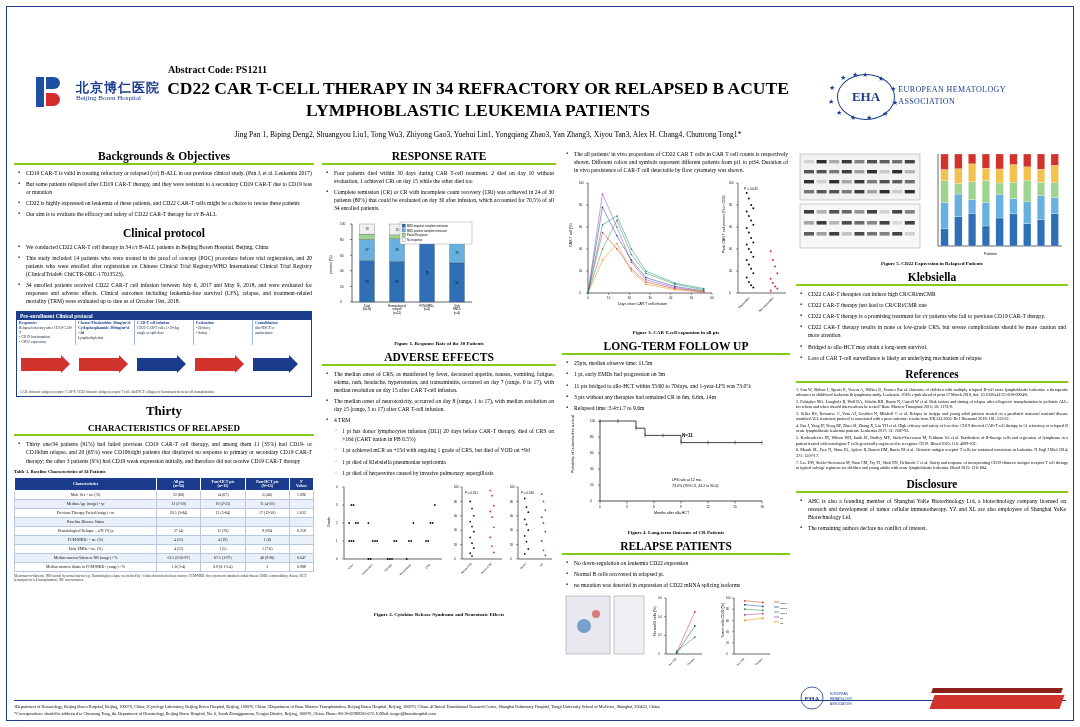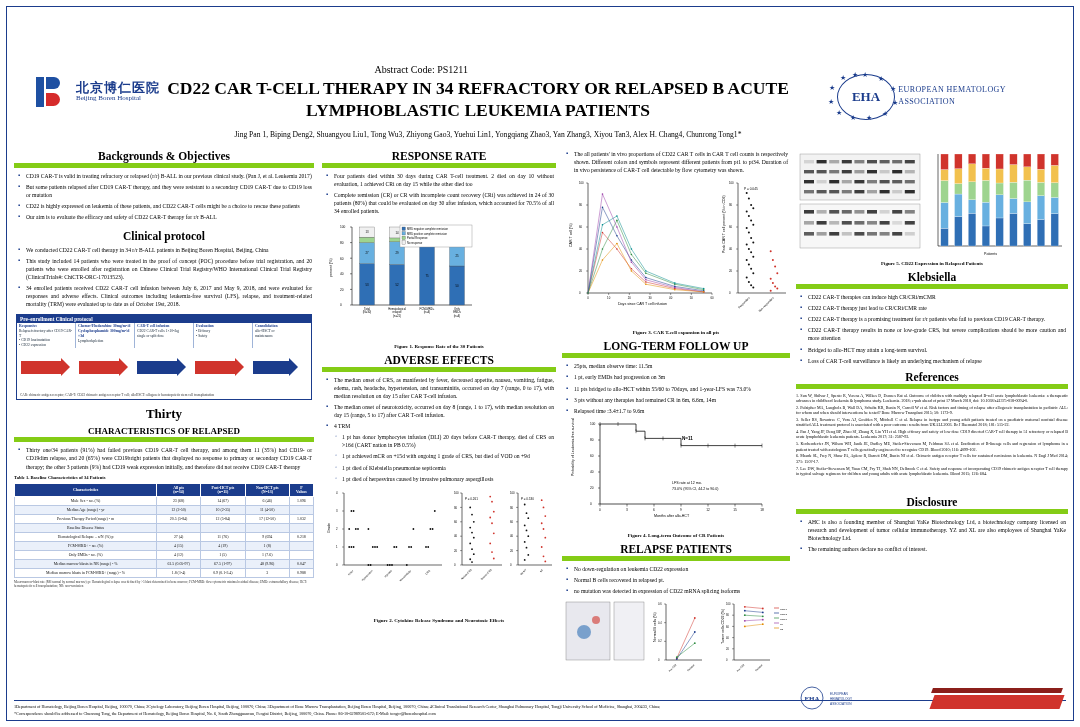--- a/index.html
+++ b/index.html
@@ -12,36 +12,36 @@
   .header{position:absolute;left:8px;top:8px;width:1064px;height:128px;}
   .logo-left{position:absolute;left:28px;top:62px;width:160px;height:44px;display:flex;align-items:center;gap:6px;}
   .logo-mark{width:34px;height:34px;position:relative;}
   .logo-mark .bar{position:absolute;background:#1e50a2;}
   .logo-mark .b1{left:0;top:2px;width:8px;height:30px;}
   .logo-mark .b2{left:10px;top:2px;width:14px;height:12px;border-radius:0 7px 7px 0;}
   .logo-mark .b3{left:10px;top:18px;width:14px;height:13px;border-radius:0 7px 7px 0;background:#d62b2b;}
   .logo-text{line-height:1.1;}
   .logo-cn{font-size:13px;font-weight:bold;color:#1b3c8c;letter-spacing:1px;}
   .logo-en{font-size:7px;color:#1b3c8c;}
-  .abs-code{position:absolute;left:160px;top:56px;width:300px;text-align:right;font-size:10px;font-weight:normal;color:#000;}
+  .abs-code{position:absolute;left:160px;top:56px;width:300px;text-align:left;font-size:10px;font-weight:bold;color:#000;}
   .title{position:absolute;left:150px;top:70px;width:640px;text-align:center;font-size:17.5px;font-weight:bold;line-height:1.25;color:#000;}
   .authors{position:absolute;left:150px;top:122px;width:660px;text-align:center;font-size:7.6px;color:#000;}
   .eha-logo{position:absolute;right:34px;top:62px;width:210px;height:52px;display:flex;align-items:center;gap:8px;}
   .eha-stars{position:relative;width:74px;height:50px;}
   .eha-circle{position:absolute;left:9px;top:3px;width:56px;height:44px;border:1px solid #1b3c8c;border-radius:50%;display:flex;align-items:center;justify-content:center;font-size:13px;font-weight:bold;color:#1b3c8c;font-family:"Liberation Serif",serif;}
   .star{position:absolute;color:#1b3c8c;font-size:7px;}
   .eha-name{font-size:8px;color:#1b3c8c;line-height:1.5;letter-spacing:.4px;}
   
   .col{position:absolute;top:150px;}
   .c1{left:14px;width:300px;}
   .c2{left:322px;width:234px;}
   .c3{left:562px;width:228px;}
   .c4{left:796px;width:272px;}
   h2.sec{font-size:11.5px;font-weight:bold;text-align:center;margin:0 0 4px 0;color:#000;}
-  h2.sec.u{border-bottom:5px solid #84cc16;display:block;padding-bottom:1px;}
+  h2.sec.u{border-bottom:2px solid #84cc16;display:block;padding-bottom:1px;}
   .bullets{font-size:5.6px;line-height:1.45;color:#000;margin:0;padding:0 2px 0 4px;}
   .bullets div{position:relative;padding-left:8px;margin-bottom:3px;text-align:justify;}
   .bullets div:before{content:"\25AA";position:absolute;left:0;top:-1px;color:#1b3c8c;font-size:6px;}
   .bullets div.sub{padding-left:16px;}
   .bullets div.sub:before{content:"\25E6";left:9px;}
   
   .proto{margin:6px 2px;border:1px solid #1b3c8c;background:#fff;height:84px;position:relative;overflow:hidden;}
   .proto .ttl{background:#1b3c8c;color:#fff;font-size:5.2px;padding:1px 3px;font-weight:bold;}
   .proto .cols{display:flex;font-size:3.6px;}
   .proto .pc{flex:1;border-right:1px solid #9fb4d8;padding:1px 2px;line-height:1.25;color:#123;}
@@ -944,21 +944,21 @@
     <div class="smallref">
       <div>1. Sun W, Shilvar J, Spesto R, Verena A, Wilkes D, Dennes Rat al. Outcome of children with multiply relapsed B-cell acute lymphoblastic leukemia: a therapeutic advances in childhood leukemia &amp; lymphoma study. Leukemia. 2018; e-pub ahead of print 17 March 2018, doi: 10.1038/s41375-018-0094-0.</div>
       <div>2. Pulsipher MA, Langholz B, Wall DA, Schultz KR, Bunin N, Carroll W et al. Risk factors and timing of relapse after allogeneic transplantation in pediatric ALL: for whom and when should interventions be tested? Bone Marrow Transplant 2015; 50: 1173-9.</div>
       <div>3. Seller RS, Rowntree C, Vora AJ, Goulden N, Mitchell C et al. Relapse in isotype and young adult patients treated on a paediatric maternal nonfatal disease stratified ALL treatment protocol is associated with a poor outcome: results from UKALL2003. Br J Haematol 2018; 181: 515-22.</div>
       <div>4. Pan J, Yang JF, Deng BP, Zhao SJ, Zhang X, Lin YH et al. High efficacy and safety of low dose CD19 directed CAR-T cell therapy in 51 refractory or relapsed B acute lymphoblastic leukemia patients. Leukemia 2017; 31: 2587-93.</div>
       <div>5. Kochenderfer JN, Wilson WH, Janik JE, Dudley ME, Stetler-Stevenson M, Feldman SA et al. Eradication of B-lineage cells and regression of lymphoma in a patient treated with autologous T cells genetically engineered to recognize CD19. Blood 2010; 116: 4099-102.</div>
       <div>6. Maude SL, Frey N, Shaw PA, Aplenc R, Barrett DM, Bunin NJ et al. Chimeric antigen receptor T cells for sustained remissions in leukemia. N Engl J Med 2014; 371: 1507-17.</div>
       <div>7. Lee DW, Stetler-Stevenson M, Yuan CM, Fry TJ, Shah NN, Delbrook C et al. Safety and response of incorporating CD19 chimeric antigen receptor T cell therapy in typical salvage regimens for children and young adults with acute lymphoblastic leukemia. Blood 2015; 126: 684.</div>
     </div>
 
-    <h2 class="sec u" style="margin-top:20px;">Disclosure</h2>
+    <h2 class="sec u" style="margin-top:8px;">Disclosure</h2>
     <div class="bullets">
       <div>AHC is also a founding member of Shanghai YaKe Biotechnology Ltd, a biotechnology company licensed on research and development of tumor cellular immunotherapy. YZ and XL are also employees of Shanghai YaKe Biotechnology Ltd.</div>
       <div>The remaining authors declare no conflict of interest.</div>
     </div>
   </div>
 
   <div class="footer">
     <div style="width:860px;">1Department of Hematology, Beijing Boren Hospital, Beijing, 100070, China; 2Cytology Laboratory, Beijing Boren Hospital, Beijing, 100070, China; 3Department of Bone Marrow Transplantation, Beijing Boren Hospital, Beijing, 100070, China; 4Clinical Translational Research Center, Shanghai Pulmonary Hospital, Tongji University School of Medicine, Shanghai, 200433, China;</div>
     <div style="width:860px;">*Correspondence should be addressed to Chunrong Tong, the Department of Hematology, Beijing Boren Hospital, No. 6, South Zhongguancun, Fengtai District, Beijing, 100070, China. Phone: 86-10-62989505-672; E-Mail: tongcr@borenhospital.com</div>
     <div class="eha-small">

